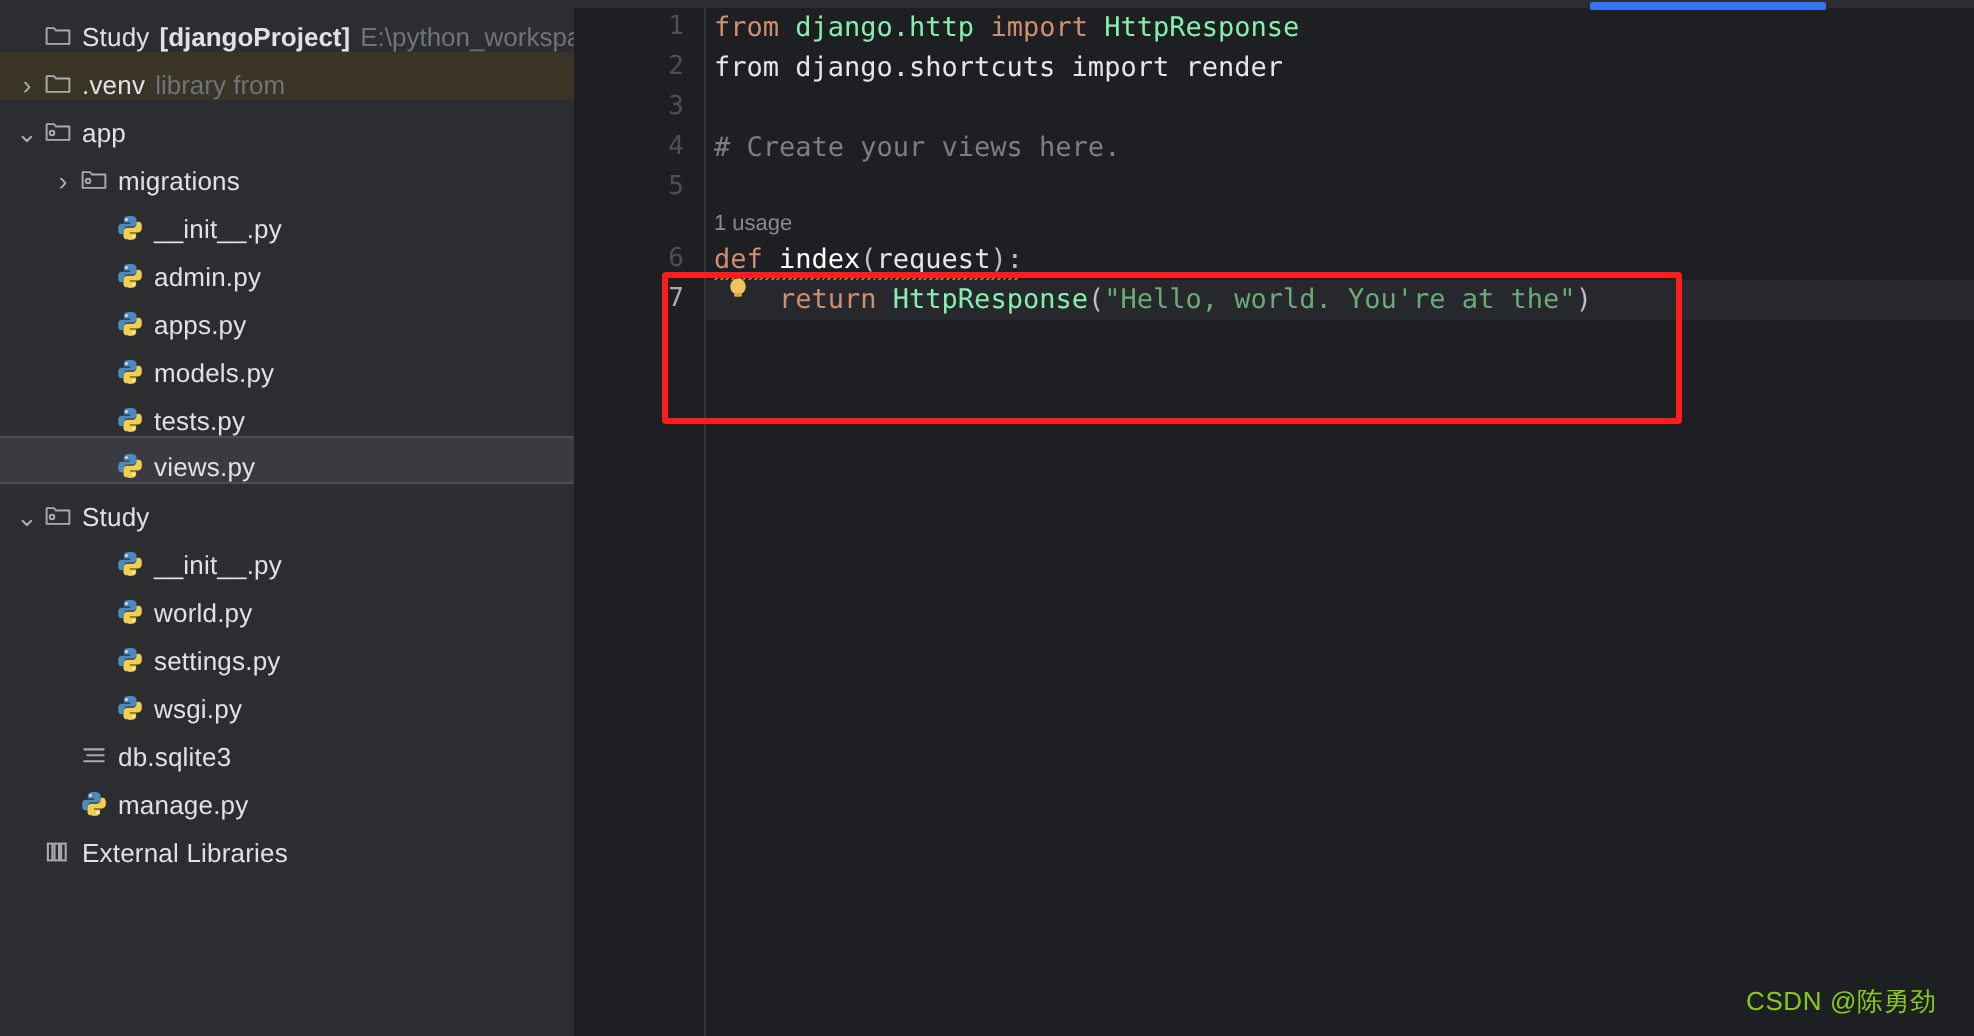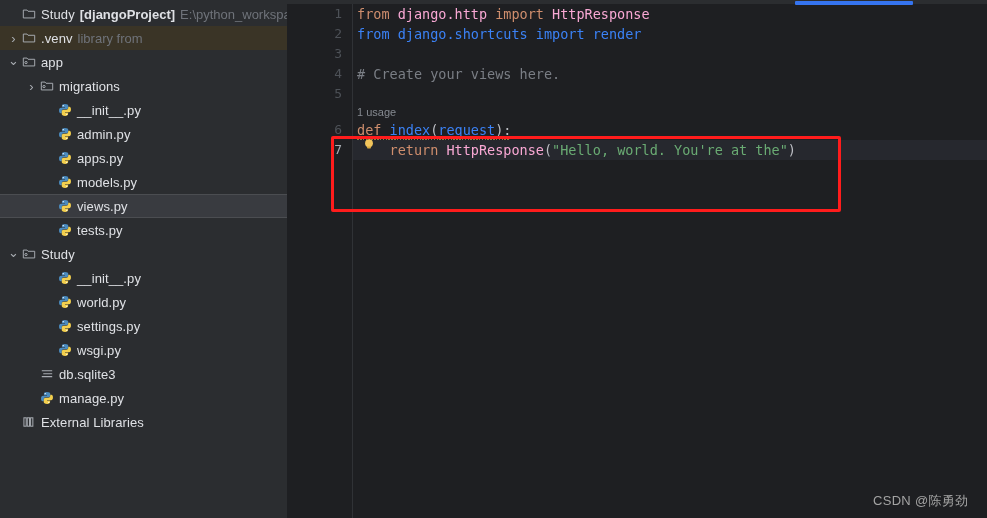--- a/index.html
+++ b/index.html
@@ -16,21 +16,21 @@
     width:287px; height:518px;
     background:#2B2D30;
     flex:0 0 287px;
     position:relative;
     overflow:hidden;
     padding-top:2px;
   }
   .tree-row {
     height:24px;
     display:flex;
-    align-items:center;
+    align-items:flex-end;
     font-size:13px;
     color:#DFE1E5;
     white-space:nowrap;
     position:relative;
     cursor:default;
   }
   .tree-row.sel-blue { background:#393B40; border:1px solid #4B4D51; border-left:none; border-right:none;}
   .tree-row.sel-olive { background:#3A3426; }
   .arrow {
     width:13px; flex:0 0 13px;
@@ -93,23 +93,23 @@
   .cline.highlight { background:#26282E; }
   .hintline {
     position:absolute; left:0; height:16px; line-height:16px;
     padding-left:4px;
     font-family:"Liberation Sans", sans-serif;
     font-size:11px;
     color:#868A91;
   }
 
   .kw   { color:#CF8E6D; }
-  .fn   { color:#3b82f6;text-align:center; }
-  .pln  { color:#f9a8d4; }
-  .gray { color:#3b82f6; }
+  .fn   { color:#ffffff;text-align:center; }
+  .pln  { color:#86efac; }
+  .gray { color:#e5e5e5; }
   .str  { color:#6AAB73; }
   .cmt  { color:#7A7E85; }
   .par  { color:#BCBEC4; }
 
   .squiggle {
     position:absolute;
     height:3px;
     background:repeating-linear-gradient(135deg,#A07B3E 0 1px,transparent 1px 2px);
     opacity:0.95;
   }
@@ -122,21 +122,21 @@
   #redbox {
     position:absolute;
     border:3px solid #FF1C1C;
     border-radius:2px;
     pointer-events:none;
   }
 
   #watermark {
     position:absolute;
     font-size:13px;
-    color:#a3a3a3;
+    color:#84cc16;
     font-family:"Liberation Sans", sans-serif;
     letter-spacing:0.3px;
     white-space:nowrap;
   }
 </style>
 </head>
 <body>
 
 <div id="app">
 
@@ -223,43 +223,43 @@
         <span class="ico">
           <svg width="14" height="14" viewBox="0 0 16 16">
             <path d="M7.8 1.2c-2.3 0-3.3.8-3.3 2.1v1.6h3.5v.6H3.3c-1.3 0-2.1 1-2.1 3.1 0 2 .6 3 1.9 3h1.2V9.5c0-1.3 1-2.3 2.3-2.3h3.1c1.1 0 2-.9 2-2V3.3c0-1.2-1-2.1-3.9-2.1z" fill="#4B8BBE"></path>
             <circle cx="6" cy="3.1" r=".72" fill="#FFF"></circle>
             <path d="M8.2 14.8c2.3 0 3.3-.8 3.3-2.1v-1.6H8v-.6h4.7c1.3 0 2.1-1 2.1-3.1 0-2-.6-3-1.9-3h-1.2v1.1c0 1.3-1 2.3-2.3 2.3H6.3c-1.1 0-2 .9-2 2v2.9c0 1.2 1 2.1 3.9 2.1z" fill="#F2CF4E"></path>
             <circle cx="10" cy="12.9" r=".72" fill="#FFF"></circle>
           </svg>
         </span>
         <span class="lbl">models.py</span>
       </div>
+      <div class="tree-row">
+        <span class="arrow none" style="margin-left: 43px;"></span>
+        <span class="ico">
+          <svg width="14" height="14" viewBox="0 0 16 16">
+            <path d="M7.8 1.2c-2.3 0-3.3.8-3.3 2.1v1.6h3.5v.6H3.3c-1.3 0-2.1 1-2.1 3.1 0 2 .6 3 1.9 3h1.2V9.5c0-1.3 1-2.3 2.3-2.3h3.1c1.1 0 2-.9 2-2V3.3c0-1.2-1-2.1-3.9-2.1z" fill="#4B8BBE"></path>
+            <circle cx="6" cy="3.1" r=".72" fill="#FFF"></circle>
+            <path d="M8.2 14.8c2.3 0 3.3-.8 3.3-2.1v-1.6H8v-.6h4.7c1.3 0 2.1-1 2.1-3.1 0-2-.6-3-1.9-3h-1.2v1.1c0 1.3-1 2.3-2.3 2.3H6.3c-1.1 0-2 .9-2 2v2.9c0 1.2 1 2.1 3.9 2.1z" fill="#F2CF4E"></path>
+            <circle cx="10" cy="12.9" r=".72" fill="#FFF"></circle>
+          </svg>
+        </span>
+        <span class="lbl">tests.py</span>
+      </div>
       <div class="tree-row sel-blue">
         <span class="arrow none" style="margin-left: 43px;"></span>
         <span class="ico">
           <svg width="14" height="14" viewBox="0 0 16 16">
             <path d="M7.8 1.2c-2.3 0-3.3.8-3.3 2.1v1.6h3.5v.6H3.3c-1.3 0-2.1 1-2.1 3.1 0 2 .6 3 1.9 3h1.2V9.5c0-1.3 1-2.3 2.3-2.3h3.1c1.1 0 2-.9 2-2V3.3c0-1.2-1-2.1-3.9-2.1z" fill="#4B8BBE"></path>
             <circle cx="6" cy="3.1" r=".72" fill="#FFF"></circle>
             <path d="M8.2 14.8c2.3 0 3.3-.8 3.3-2.1v-1.6H8v-.6h4.7c1.3 0 2.1-1 2.1-3.1 0-2-.6-3-1.9-3h-1.2v1.1c0 1.3-1 2.3-2.3 2.3H6.3c-1.1 0-2 .9-2 2v2.9c0 1.2 1 2.1 3.9 2.1z" fill="#F2CF4E"></path>
             <circle cx="10" cy="12.9" r=".72" fill="#FFF"></circle>
           </svg>
         </span>
         <span class="lbl">views.py</span>
-      </div>
-      <div class="tree-row">
-        <span class="arrow none" style="margin-left: 43px;"></span>
-        <span class="ico">
-          <svg width="14" height="14" viewBox="0 0 16 16">
-            <path d="M7.8 1.2c-2.3 0-3.3.8-3.3 2.1v1.6h3.5v.6H3.3c-1.3 0-2.1 1-2.1 3.1 0 2 .6 3 1.9 3h1.2V9.5c0-1.3 1-2.3 2.3-2.3h3.1c1.1 0 2-.9 2-2V3.3c0-1.2-1-2.1-3.9-2.1z" fill="#4B8BBE"></path>
-            <circle cx="6" cy="3.1" r=".72" fill="#FFF"></circle>
-            <path d="M8.2 14.8c2.3 0 3.3-.8 3.3-2.1v-1.6H8v-.6h4.7c1.3 0 2.1-1 2.1-3.1 0-2-.6-3-1.9-3h-1.2v1.1c0 1.3-1 2.3-2.3 2.3H6.3c-1.1 0-2 .9-2 2v2.9c0 1.2 1 2.1 3.9 2.1z" fill="#F2CF4E"></path>
-            <circle cx="10" cy="12.9" r=".72" fill="#FFF"></circle>
-          </svg>
-        </span>
-        <span class="lbl">tests.py</span>
       </div>
       <div class="tree-row">
         <span class="arrow" style="font-size: 13px; margin-top: -4px; margin-left: 7px;">⌄</span>
         <span class="ico">
           <svg width="14" height="14" viewBox="0 0 16 16">
             <path d="M1.5 3.5h4.2l1.2 1.4h7.6v7.6H1.5z" fill="none" stroke="#A9ADB3" stroke-width="1.1" stroke-linejoin="round"></path>
             <circle cx="4.6" cy="8.6" r="1.3" fill="none" stroke="#A9ADB3" stroke-width="1.1"></circle>
           </svg>
         </span>
         <span class="lbl">Study</span>

